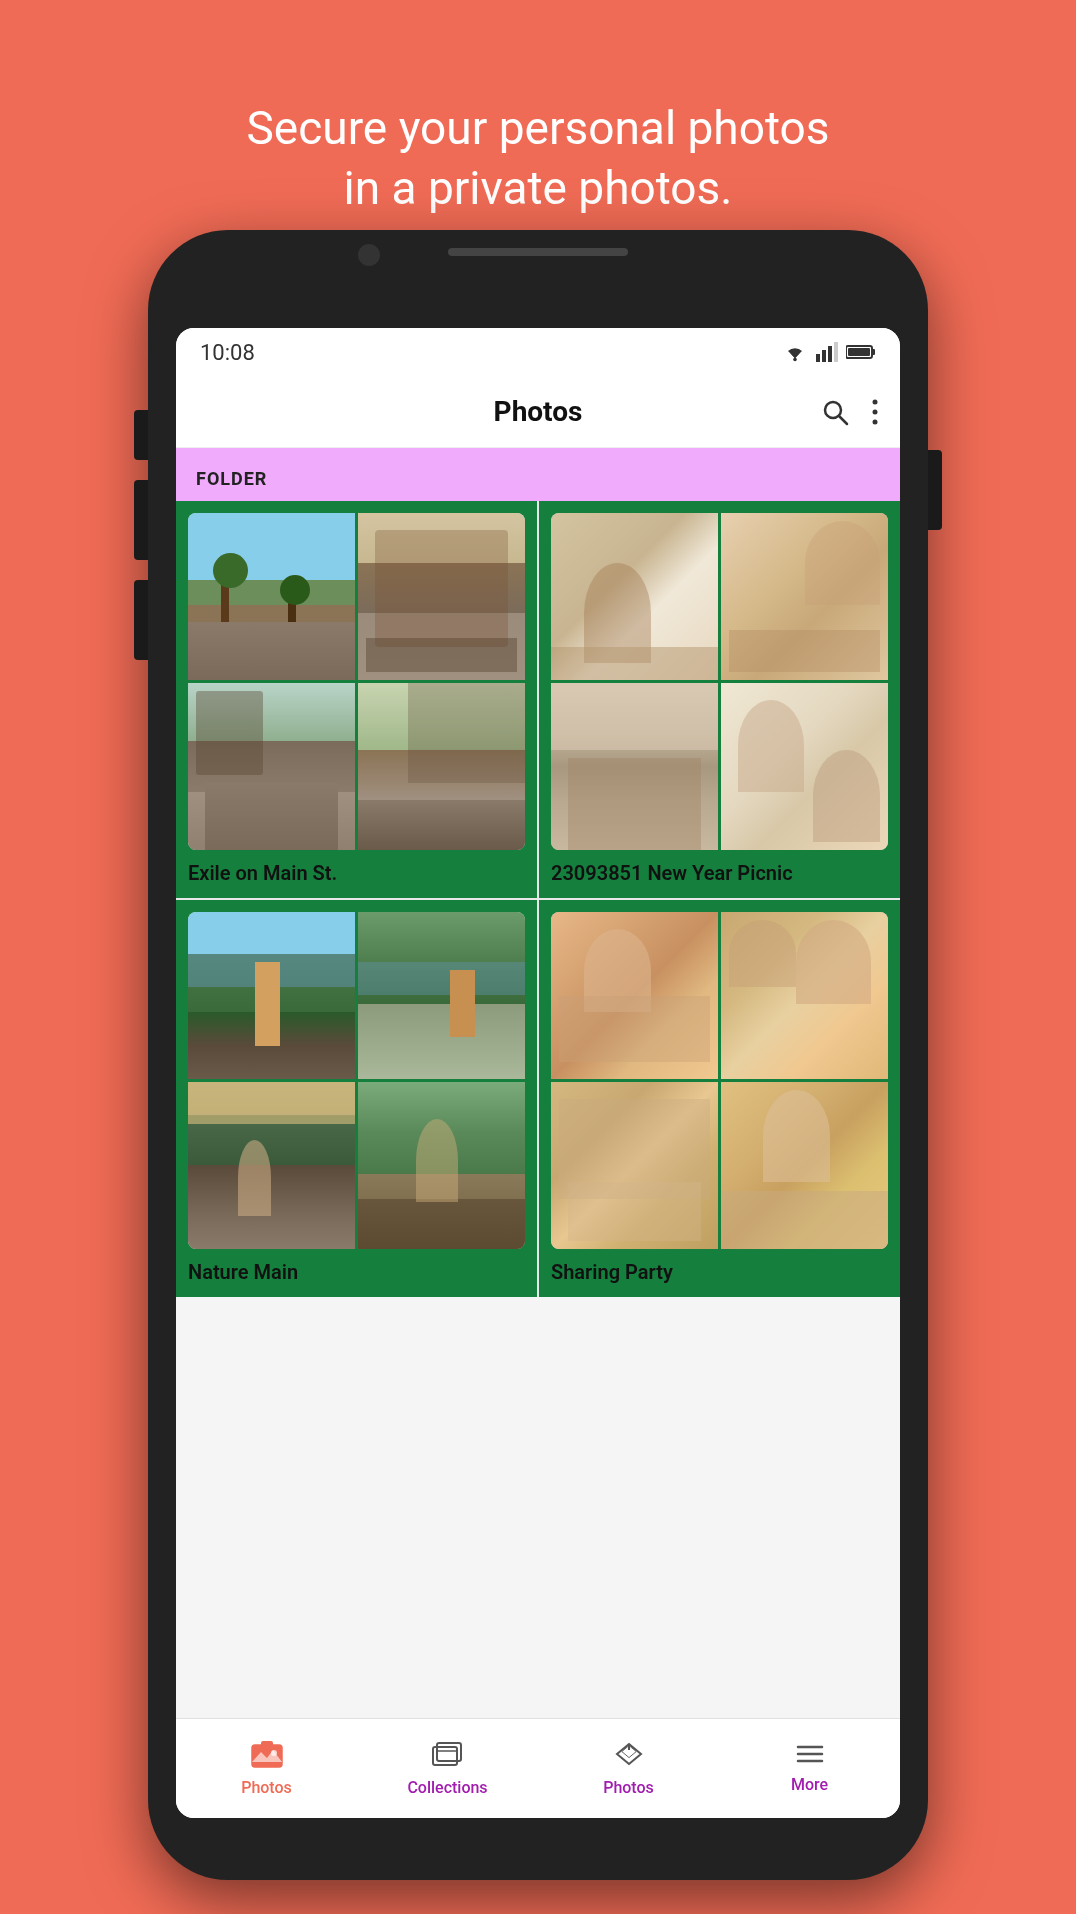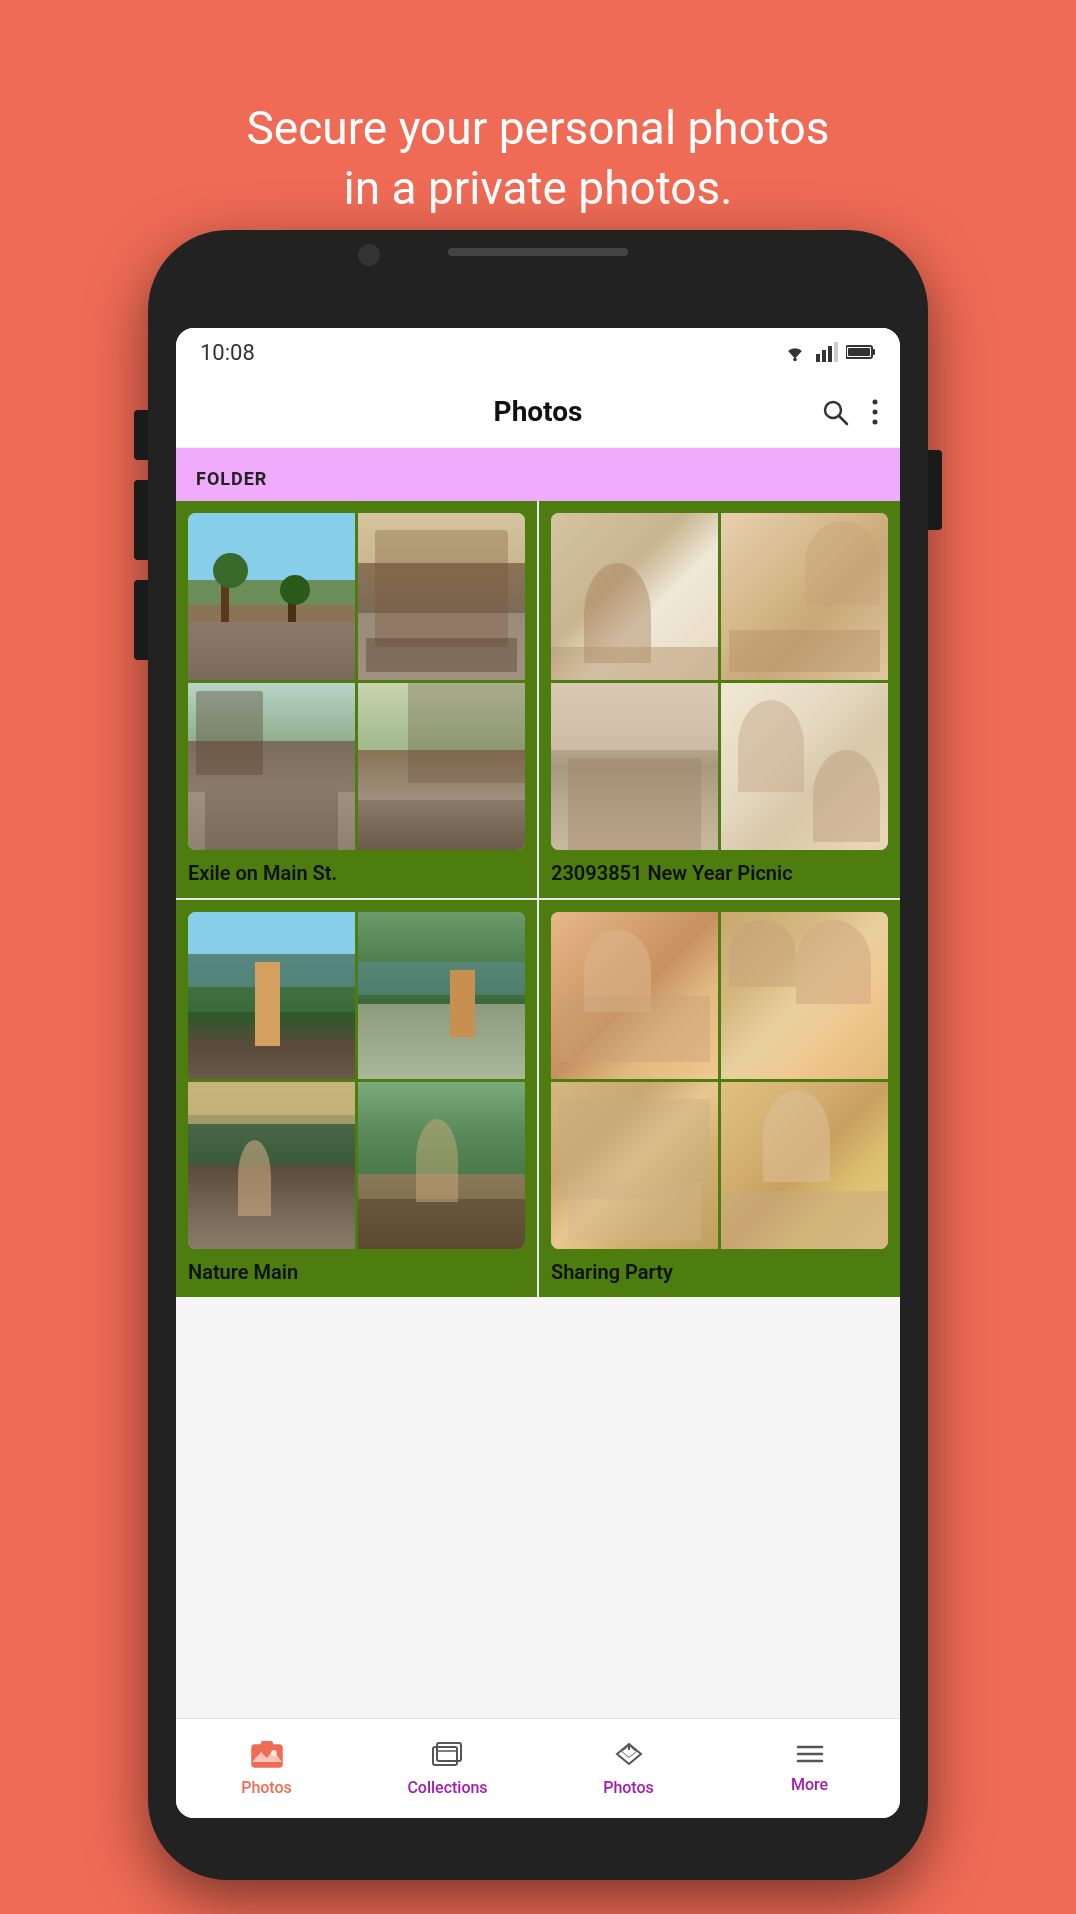--- a/index.html
+++ b/index.html
@@ -191,21 +191,21 @@
     }
 
     .folders-grid {
       display: grid;
       grid-template-columns: 1fr 1fr;
       gap: 2px;
       background: #e8e8e8;
     }
 
     .folder-card {
-      background: #4d7c0f;
+      background: #15803d;
       padding: 12px;
     }
 
     .folder-photo-grid {
       display: grid;
       grid-template-columns: 1fr 1fr;
       grid-template-rows: 1fr 1fr;
       gap: 3px;
       border-radius: 8px;
       overflow: hidden;

